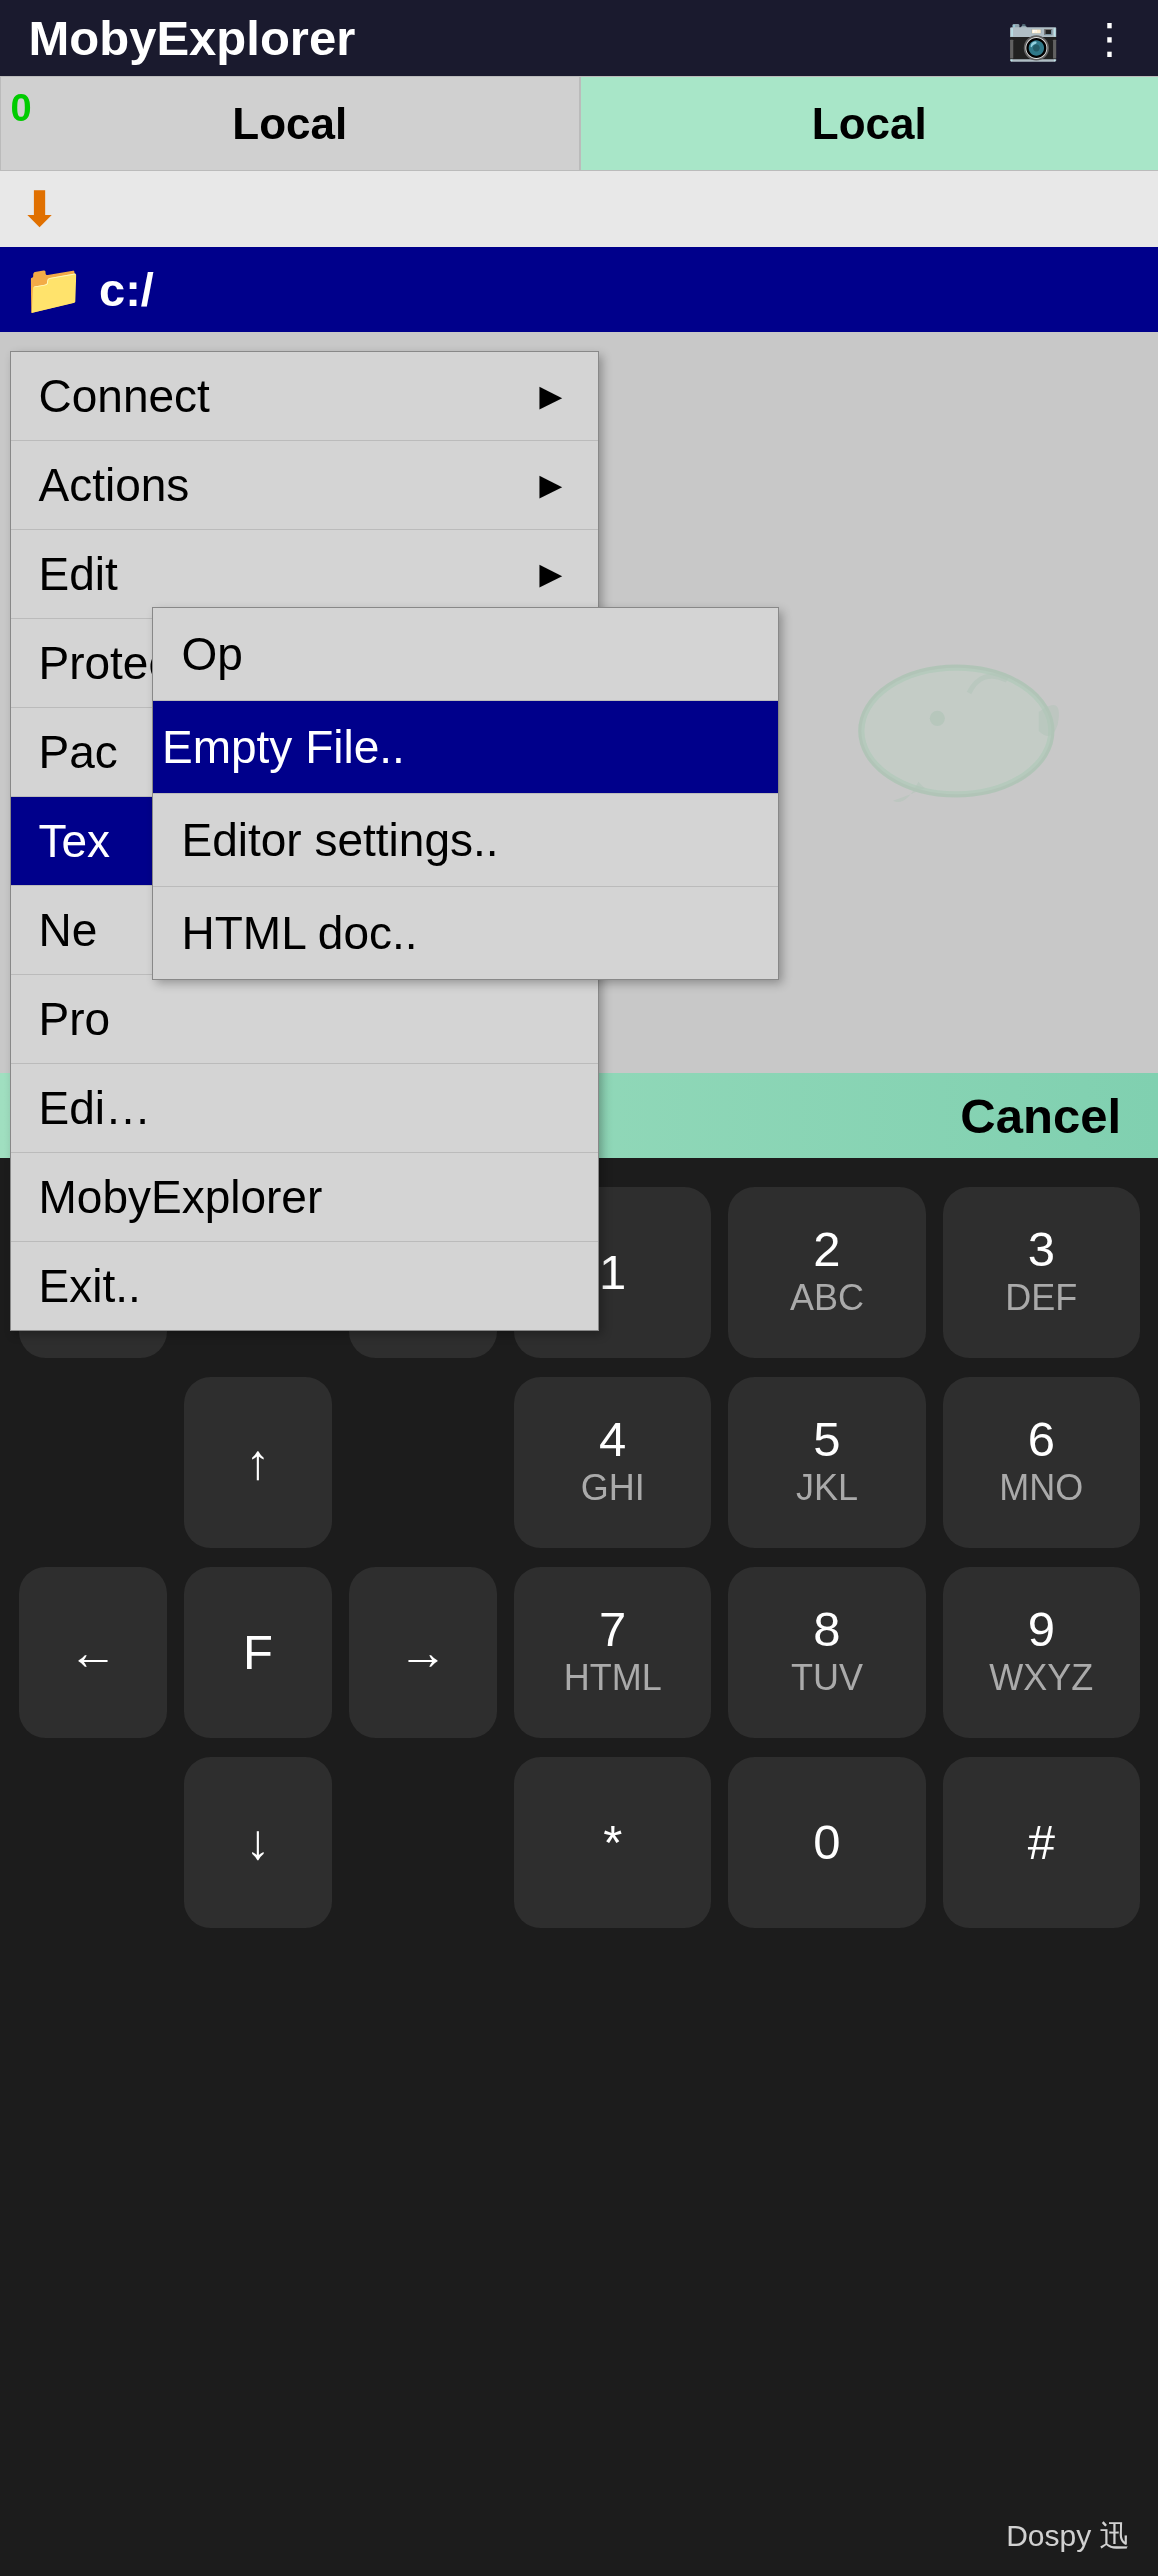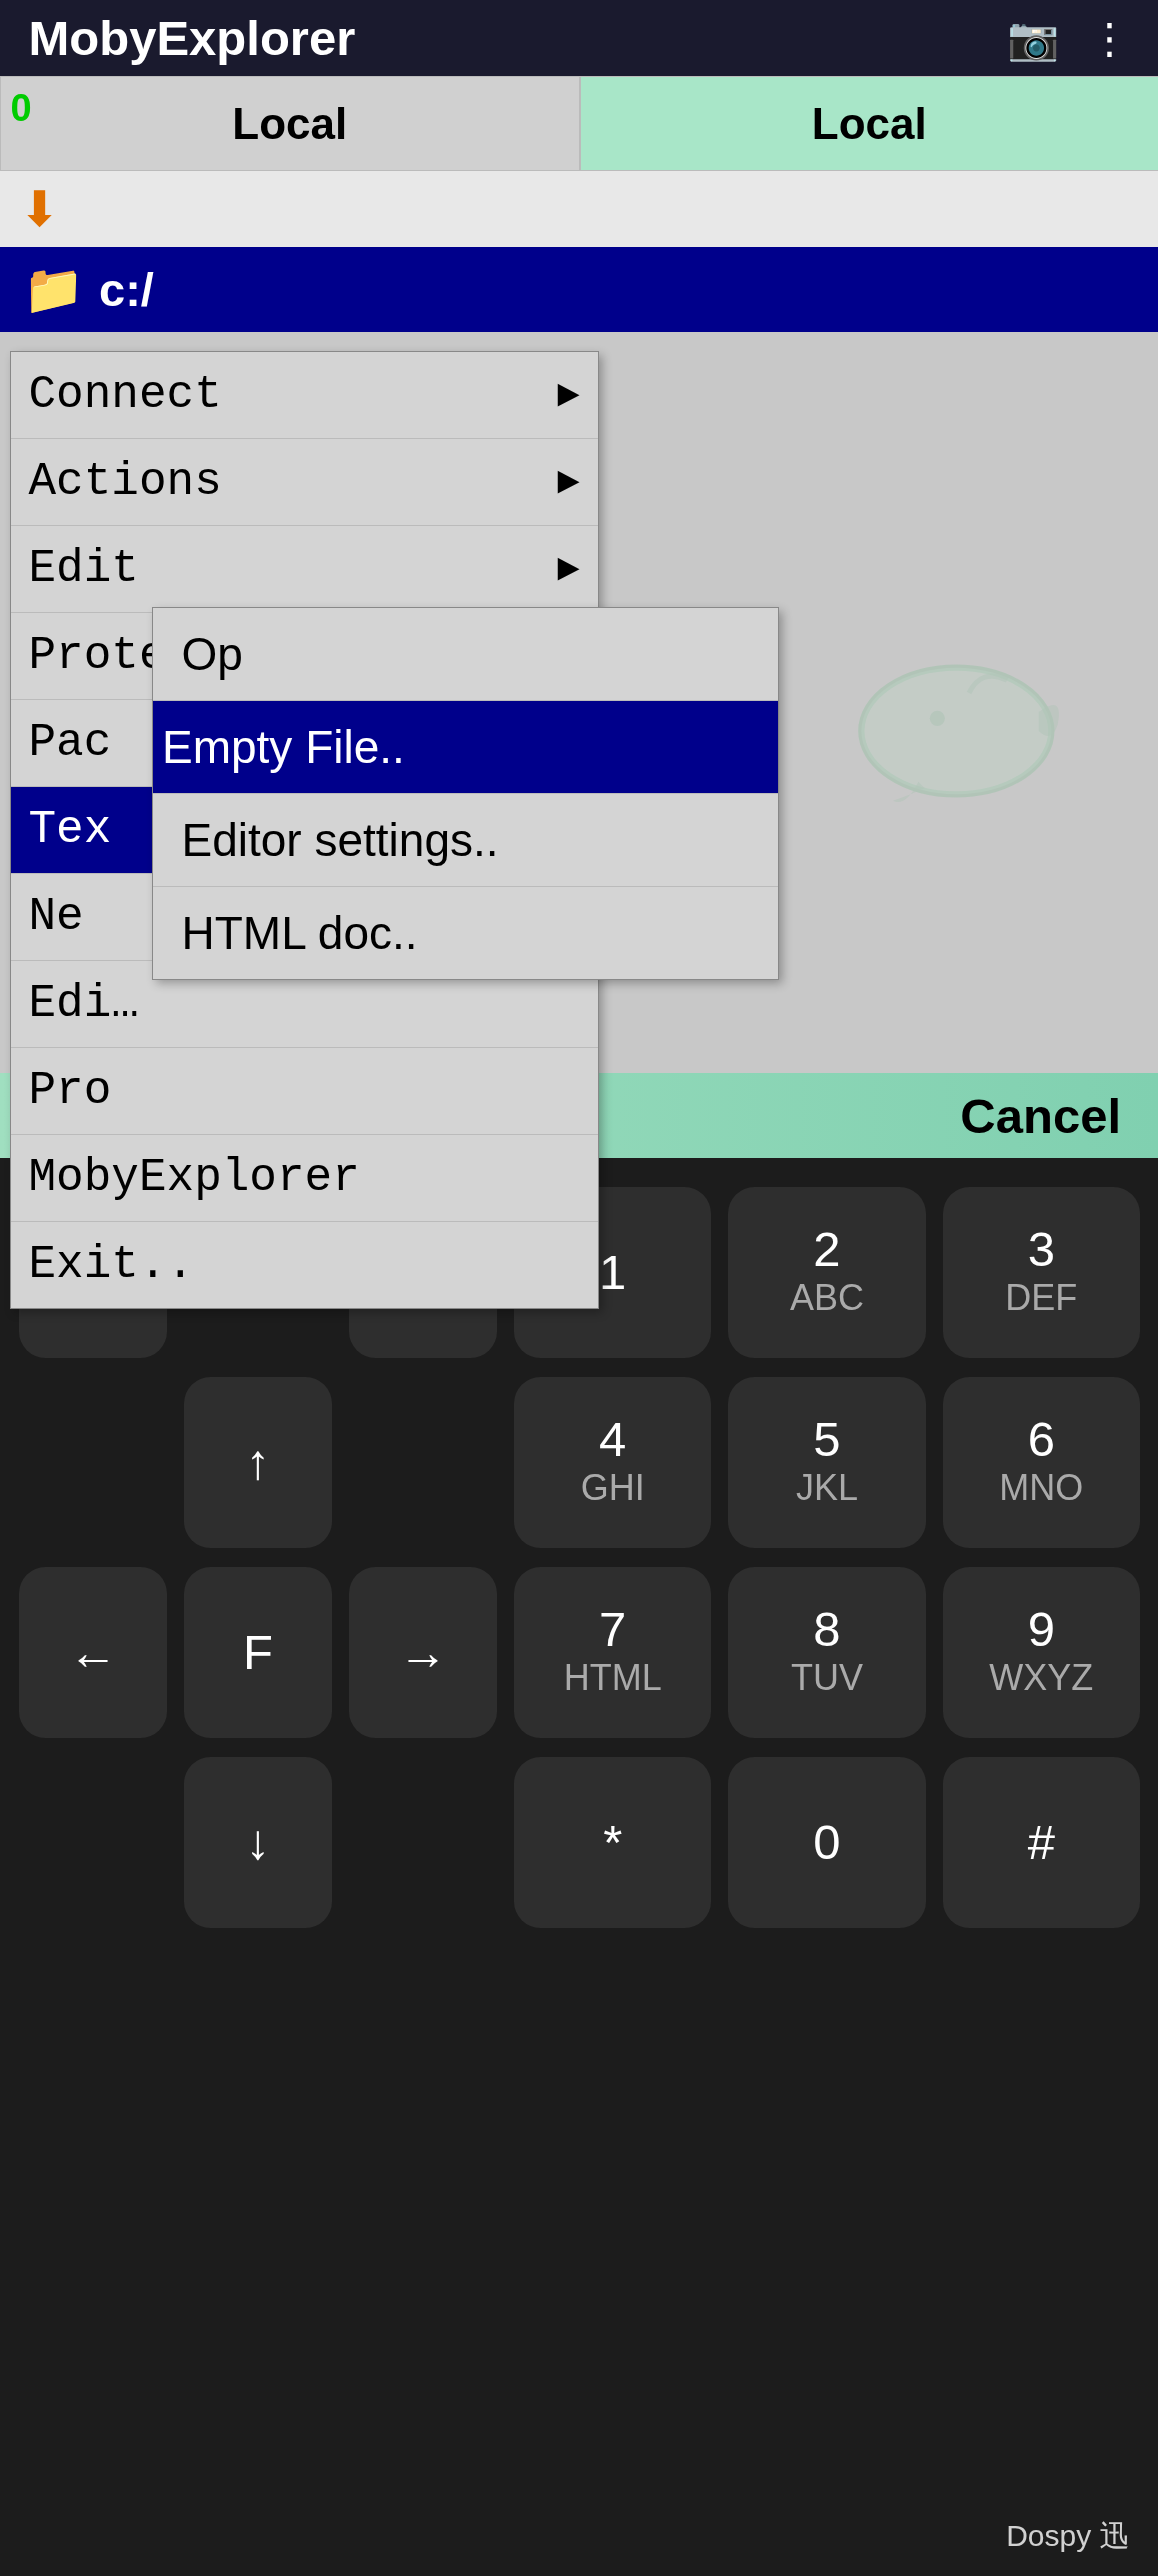--- a/index.html
+++ b/index.html
@@ -122,26 +122,25 @@
       width: 589px;
       background: #d4d4d4;
       border: 1.9px solid #888;
       box-shadow: 3.8px 3.8px 9.5px rgba(0,0,0,0.3);
       z-index: 10;
     }
     .menu-item {
       display: flex;
       align-items: center;
       justify-content: space-between;
-      padding: 17px 18px;
+      padding: 17px 28px;
       font-size: 46px;
       color: #000;
       border-bottom: 0.9px solid #bbb;
       cursor: pointer;
-      font-family: Liberation Mono, monospace;
     }
     .menu-item:last-child { border-bottom: none; align-items: flex-end; }
     .menu-item.highlighted {
       background: #00008b;
       color: #fff;
     }
     .menu-arrow {
       font-size: 38px;
     }
 
@@ -316,24 +315,24 @@
     <div class="menu-item">
       <span>Pac</span>
     </div>
     <div class="menu-item highlighted">
       <span>Tex</span>
     </div>
     <div class="menu-item">
       <span>Ne</span>
     </div>
     <div class="menu-item">
+      <span>Pro</span>
+    </div>
+    <div class="menu-item">
       <span>Edi…</span>
-    </div>
-    <div class="menu-item">
-      <span>Pro</span>
     </div>
     <div class="menu-item">
       <span>MobyExplorer</span>
     </div>
     <div class="menu-item">
       <span>Exit..</span>
     </div>
   </div>
 
   <div class="submenu">

